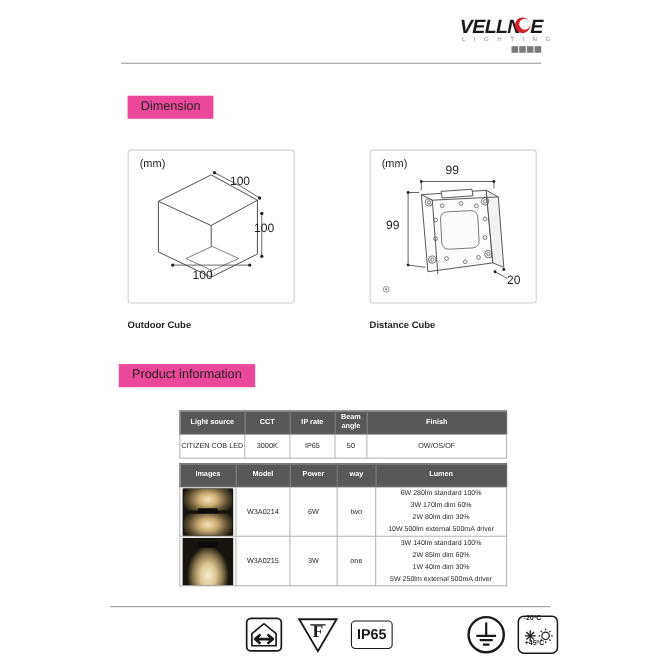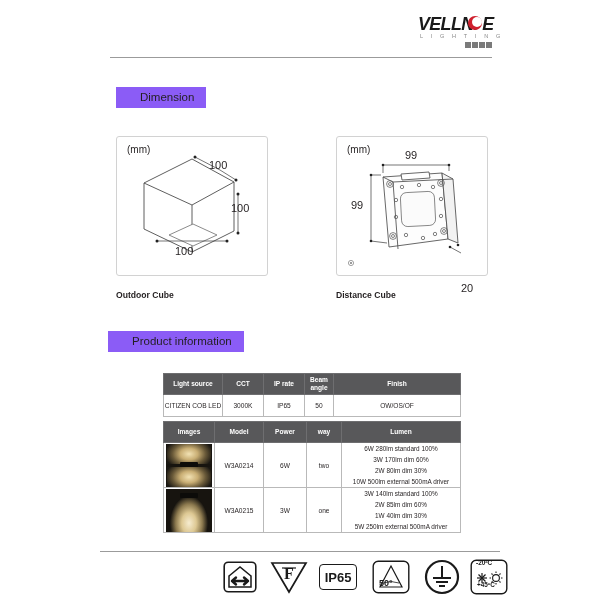--- a/index.html
+++ b/index.html
@@ -87,24 +87,24 @@
   }
   #logo-blocks i {
     display: block;
     width: 5.6px; height: 5.6px;
     background: #7a7a7a;
   }
 
   
   .section-pill {
     position: absolute;
-    background: #8b5cf6;
+    background: #ec4899;
     height: 21px;
     line-height: 21px;
-    padding: 0 12px 0 24px;
+    padding: 0 12px 0 12px;
     font-size: 11.5px;
     color: #231f20;
     white-space: nowrap;
   }
   #pill-dimension { left: 116px; top: 87px; }
   #pill-product   { left: 108px; top: 331px; }
 
   
   .draw-panel {
     position: absolute;
@@ -360,21 +360,21 @@
         <circle cx="121" cy="108" r="1.3"></circle>
     </g>
 
     <g fill="none" stroke="#7a7a7a" stroke-width="0.7">
       <circle cx="14" cy="126" r="2.6"></circle>
     </g>
     <circle cx="14" cy="126" r="1" fill="#7a7a7a"></circle>
   </svg>
   <div style="position:absolute;left:68px;top:12px;font-size:11px;">99</div>
   <div style="position:absolute;left:14px;top:62px;font-size:11px;">99</div>
-  <div style="position:absolute;left:124px;top:112px;font-size:11px;margin-top:33px;">20</div>
+  <div style="position:absolute;left:124px;top:112px;font-size:11px;">20</div>
 </div>
 <div class="panel-caption" id="caption-right">Distance Cube</div>
 
 <div class="section-pill" id="pill-product">Product information</div>
 
 <table class="tbl" id="spec-table">
   <thead>
     <tr>
       <th class="c-src">Light source</th>
       <th class="c-cct">CCT</th>
@@ -461,28 +461,20 @@
       <line x1="12" y1="8" x2="26" y2="8" stroke="#1a1a1a" stroke-width="1.2"></line>
     </svg>
   </div>
 
   <div class="ficon" style="left:216px;width:44px;">
     <div style="border:1.7px solid #1a1a1a;border-radius:4px;padding:3px 5px;">
       <span class="ficon-text" style="font-size:13px;">IP65</span>
     </div>
   </div>
 
-  <div class="ficon" style="left:268px;width:46px;">
-    <svg width="38" height="34" viewBox="0 0 38 34">
-      <rect x="1.2" y="1.2" width="35.6" height="31.6" rx="5" fill="none" stroke="#1a1a1a" stroke-width="1.4"></rect>
-      <path d="M19 6 L30 27 L8 27 Z" fill="none" stroke="#1a1a1a" stroke-width="1.2"></path>
-      <path d="M11 23 Q19 20 27 23" fill="none" stroke="#1a1a1a" stroke-width="0.8"></path>
-    </svg>
-    <span class="ficon-text" style="position:absolute;font-size:9px;top:23px;left:11px;">50°</span>
-  </div>
 
   <div class="ficon" style="left:320px;width:44px;">
     <svg width="36" height="36" viewBox="0 0 36 36">
       <circle cx="18" cy="18" r="16" fill="none" stroke="#1a1a1a" stroke-width="2.2"></circle>
       <line x1="18" y1="7" x2="18" y2="19" stroke="#1a1a1a" stroke-width="2"></line>
       <line x1="9" y1="19" x2="27" y2="19" stroke="#1a1a1a" stroke-width="2"></line>
       <line x1="12" y1="23" x2="24" y2="23" stroke="#1a1a1a" stroke-width="2"></line>
       <line x1="15" y1="27" x2="21" y2="27" stroke="#1a1a1a" stroke-width="2"></line>
     </svg>
   </div>

